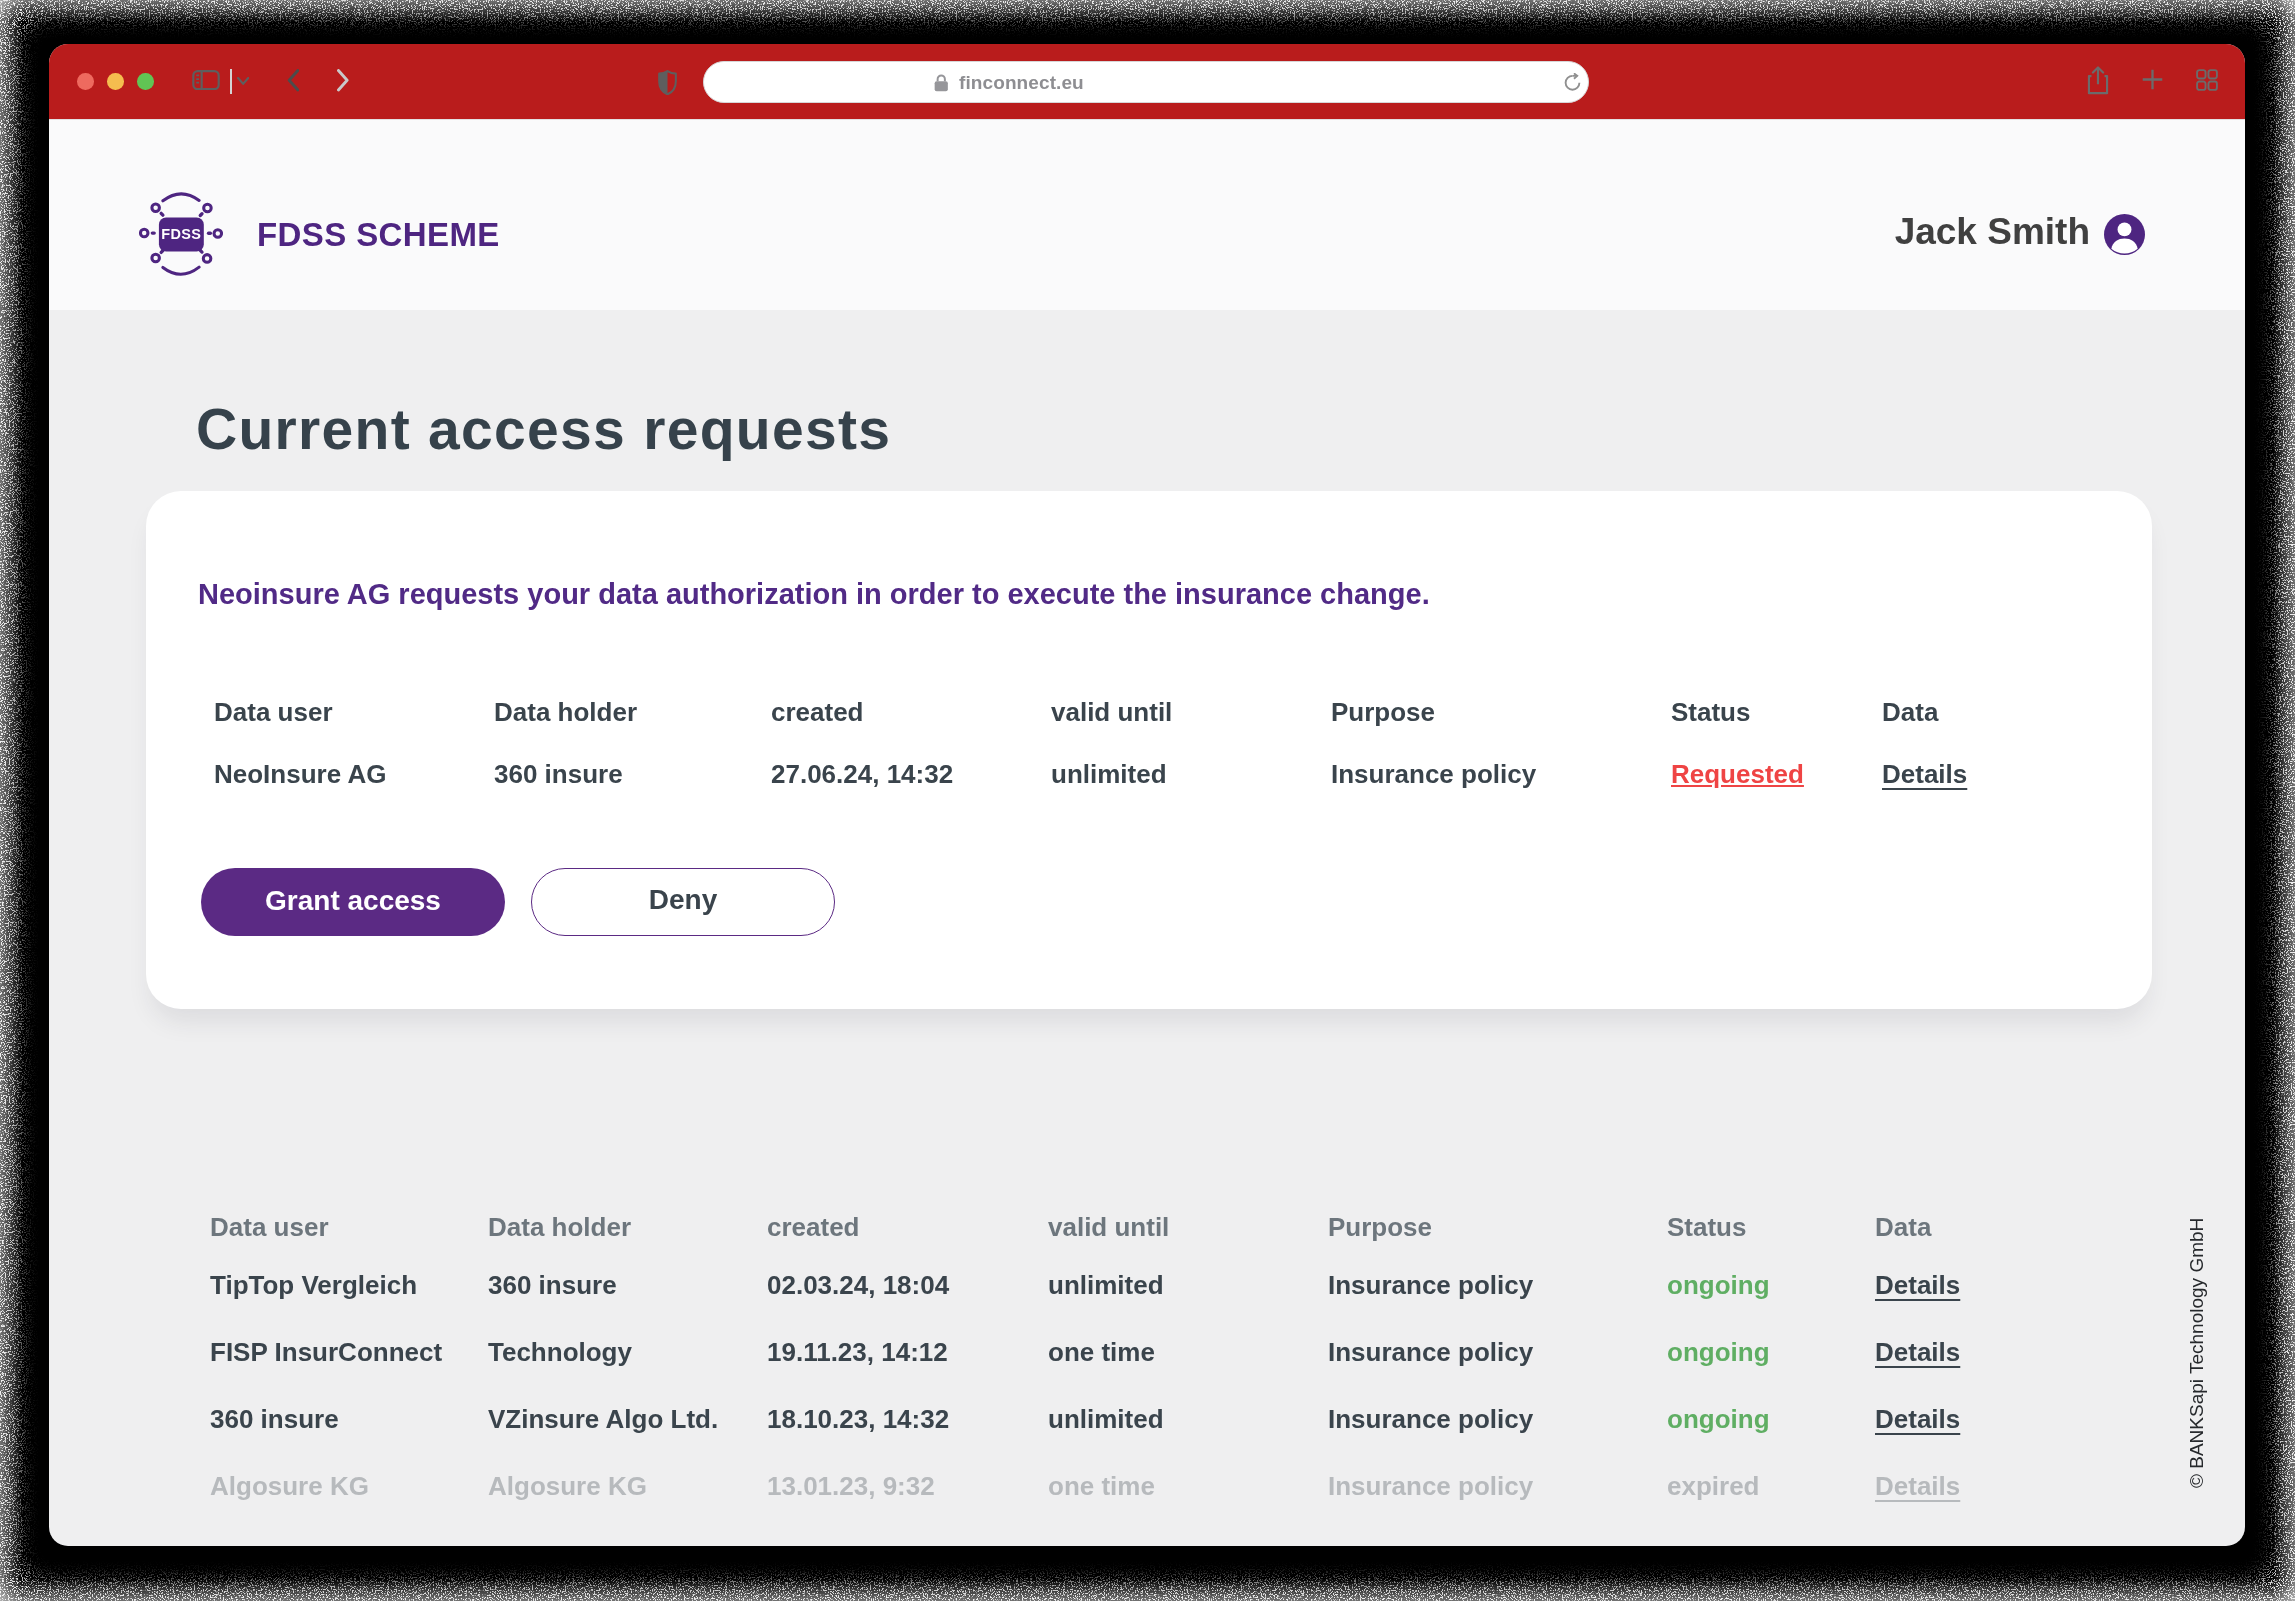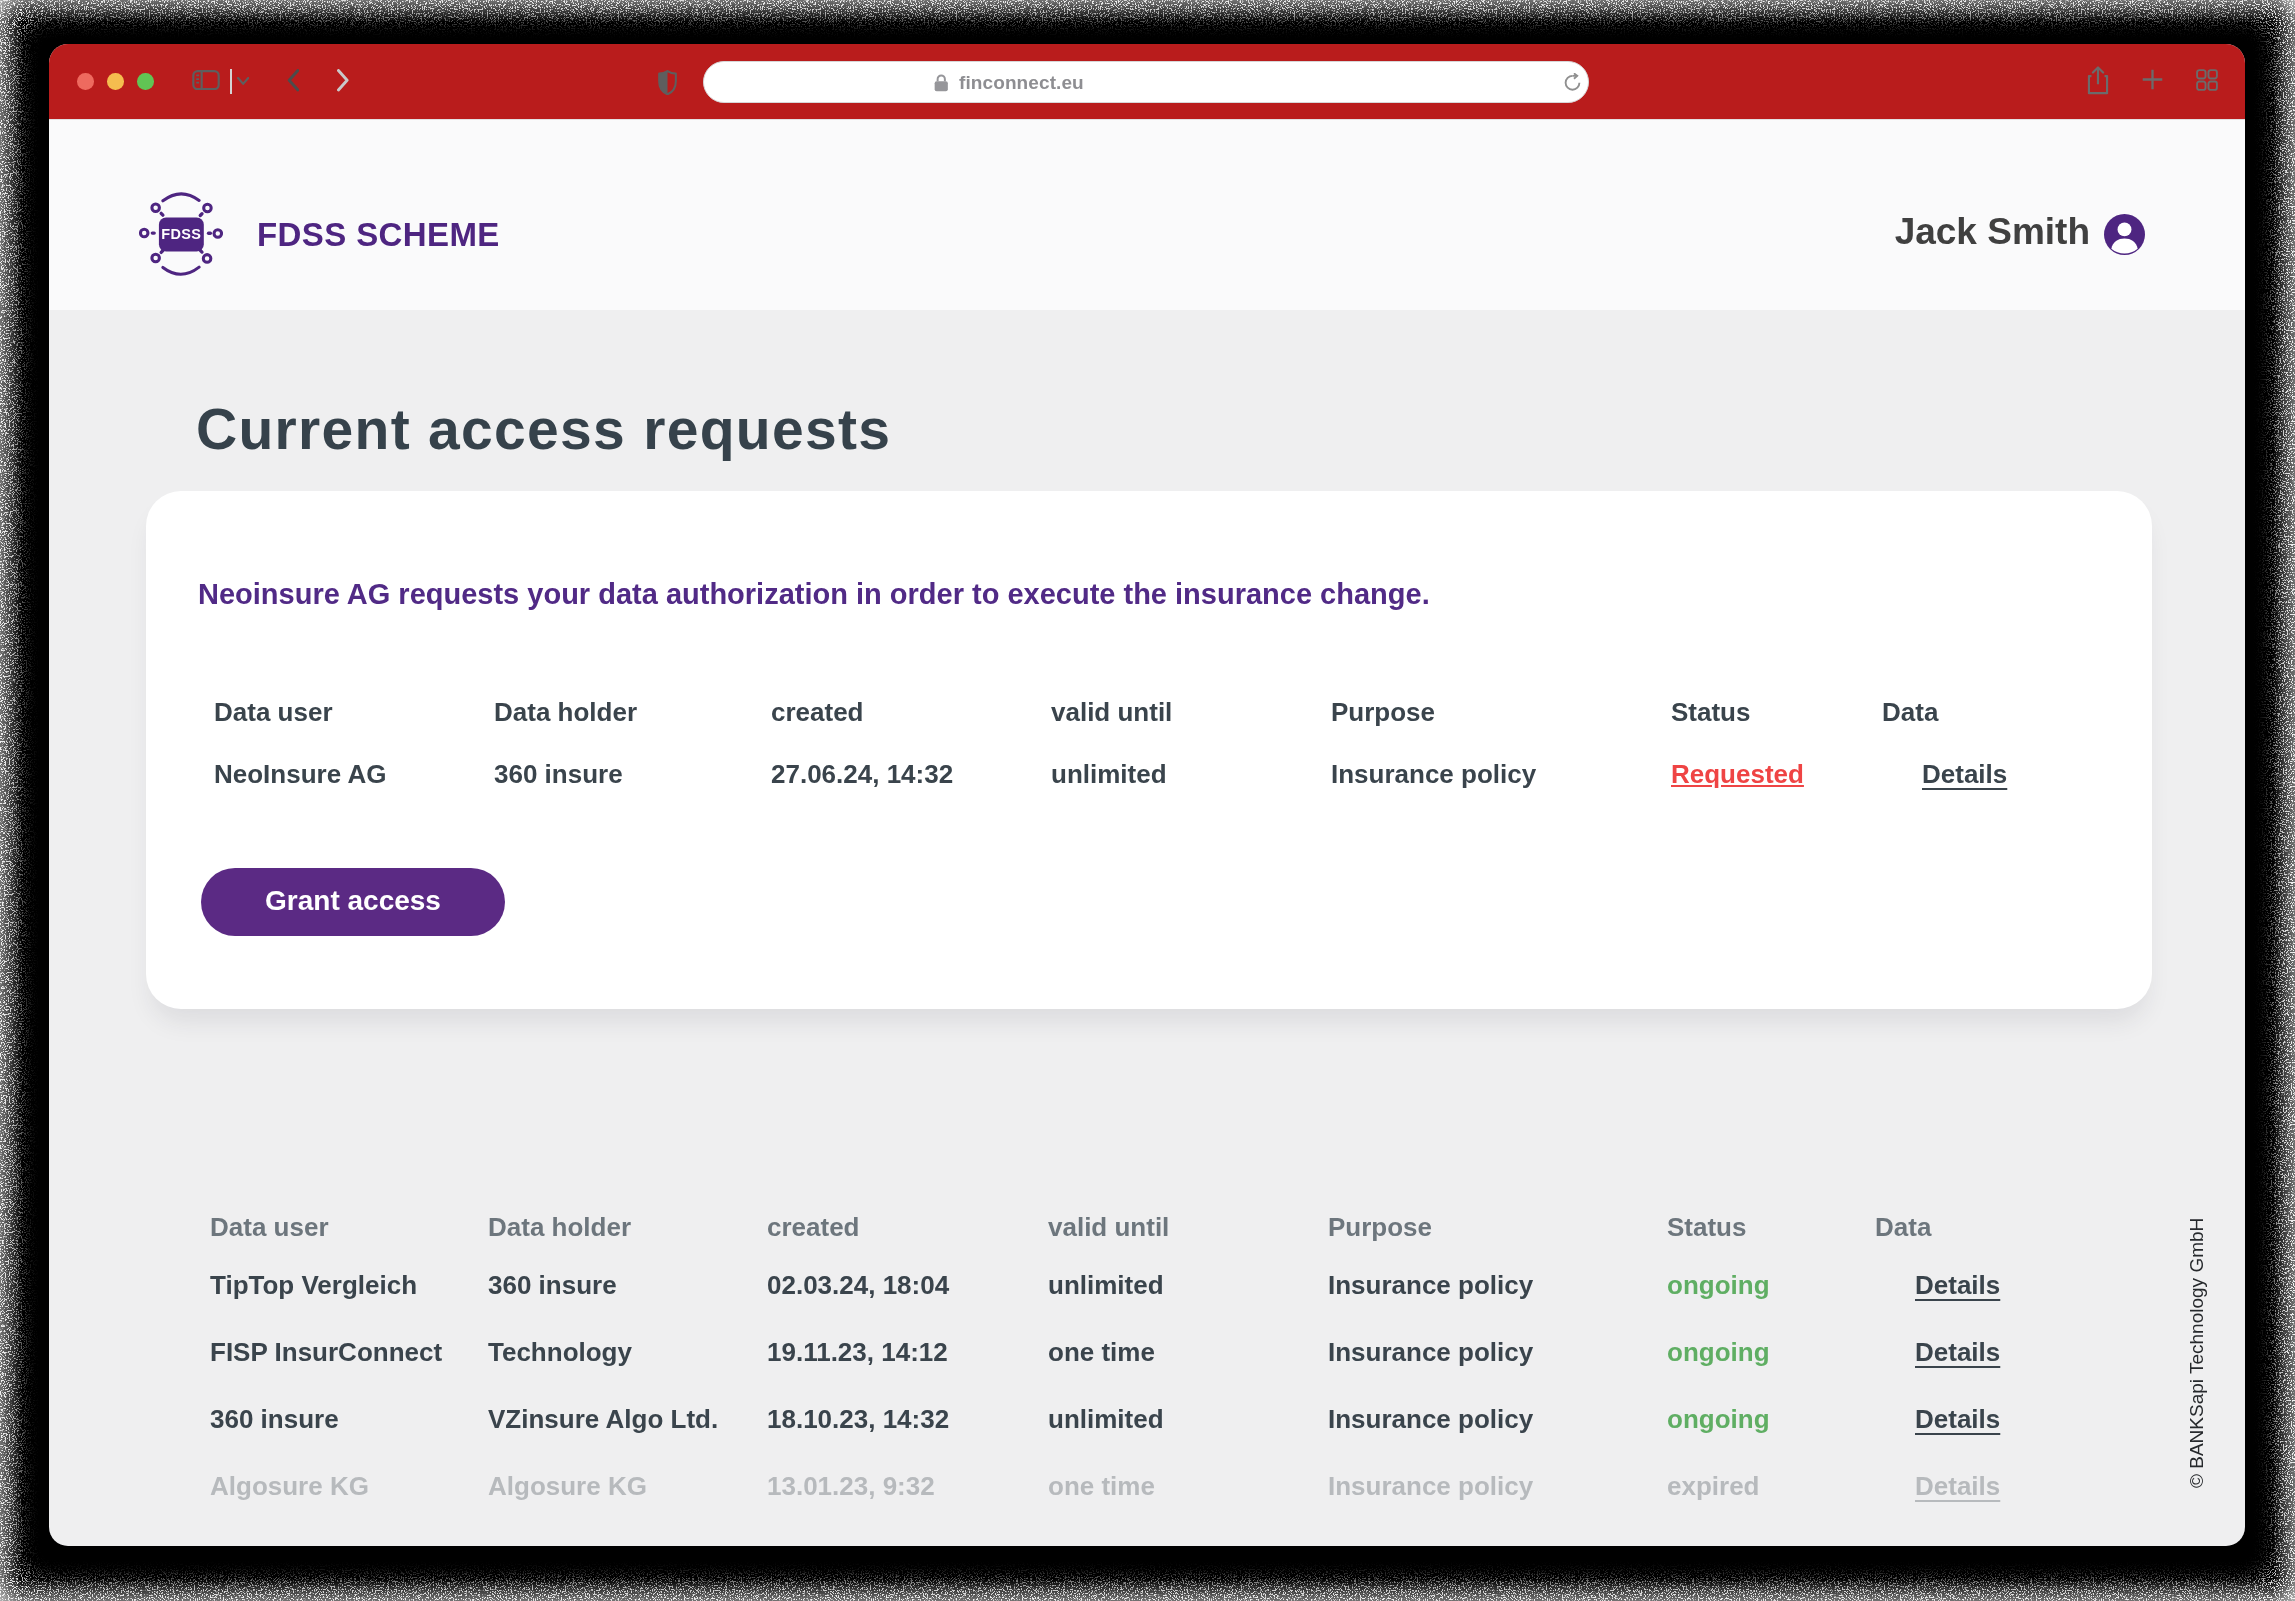--- a/index.html
+++ b/index.html
@@ -43,21 +43,21 @@
   #card { position:absolute; left:97px; top:447px; width:2006px; height:518px; background:#fff;
           border-radius:35px; box-shadow:0 17.4px 26px -7.3px rgba(40,40,60,0.10); }
   #cardmsg { position:absolute; left:52px; top:89px; font-size:29px; font-weight:bold; color:#512a86; line-height:1; }
 
   .cell { position:absolute; font-size:26px; font-weight:bold; white-space:nowrap; line-height:1; }
   .dk { color:#3a444c; }
   .gy { color:#6d767d; }
   .mut { color:#b7babd; }
   .org { color:#ef4444;text-decoration:underline; }
   .grn { color:#5fae63; }
-  .und { text-decoration:underline; text-underline-offset:5.1px; text-decoration-thickness:2.2px;margin-left:40px; }
+  .und { text-decoration:underline; text-underline-offset:5.1px; text-decoration-thickness:2.2px; }
 
   .btn { position:absolute; top:824px; width:304px; height:68px; border-radius:34px;
          font-size:28px; font-weight:bold; text-align:center; }
   #btn1 { left:152px; background:#5b2a84; color:#fff; line-height:65px; }
   #btn2 { left:482px; background:#fff; color:#3a444c; border:1.8px solid #5b2a84; line-height:62px; }
 
   #copyr { position:absolute; left:2137px; top:1444px; height:22px; line-height:22px;
            font-size:19px; color:#26292c; white-space:nowrap;
            transform:rotate(-90deg); transform-origin:0 0; }
 </style>
@@ -195,20 +195,21 @@
 
       <div class="cell dk" style="left:68px; top:270px;">NeoInsure AG</div>
       <div class="cell dk" style="left:348px; top:270px;">360 insure</div>
       <div class="cell dk" style="left:625px; top:270px;">27.06.24, 14:32</div>
       <div class="cell dk" style="left:905px; top:270px;">unlimited</div>
       <div class="cell dk" style="left:1185px; top:270px;">Insurance policy</div>
       <div class="cell org" style="left:1525px; top:270px;">Requested</div>
       <div class="cell dk und" style="left:1736px; top:270px;">Details</div>
     </div>
     <div class="btn" id="btn1">Grant access</div>
+    <div class="btn" id="btn2">Deny</div>
 
 
     <div class="cell gy" style="left:161px; top:1170px;">Data user</div>
     <div class="cell gy" style="left:439px; top:1170px;">Data holder</div>
     <div class="cell gy" style="left:718px; top:1170px;">created</div>
     <div class="cell gy" style="left:999px; top:1170px;">valid until</div>
     <div class="cell gy" style="left:1279px; top:1170px;">Purpose</div>
     <div class="cell gy" style="left:1618px; top:1170px;">Status</div>
     <div class="cell gy" style="left:1826px; top:1170px;">Data</div>
 

